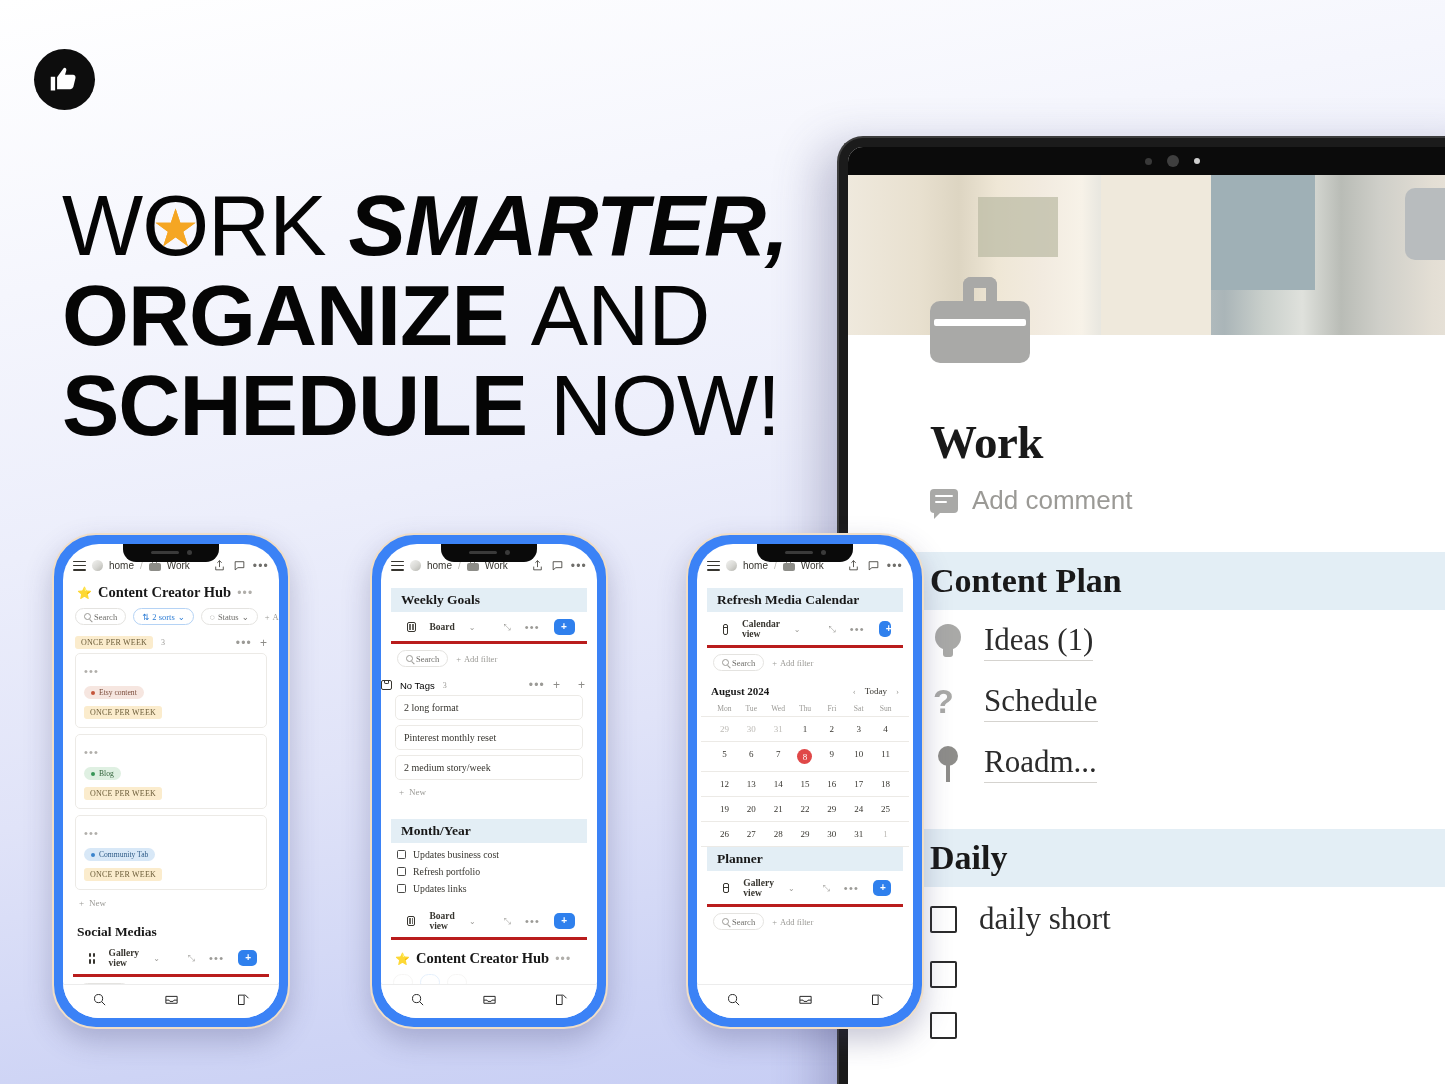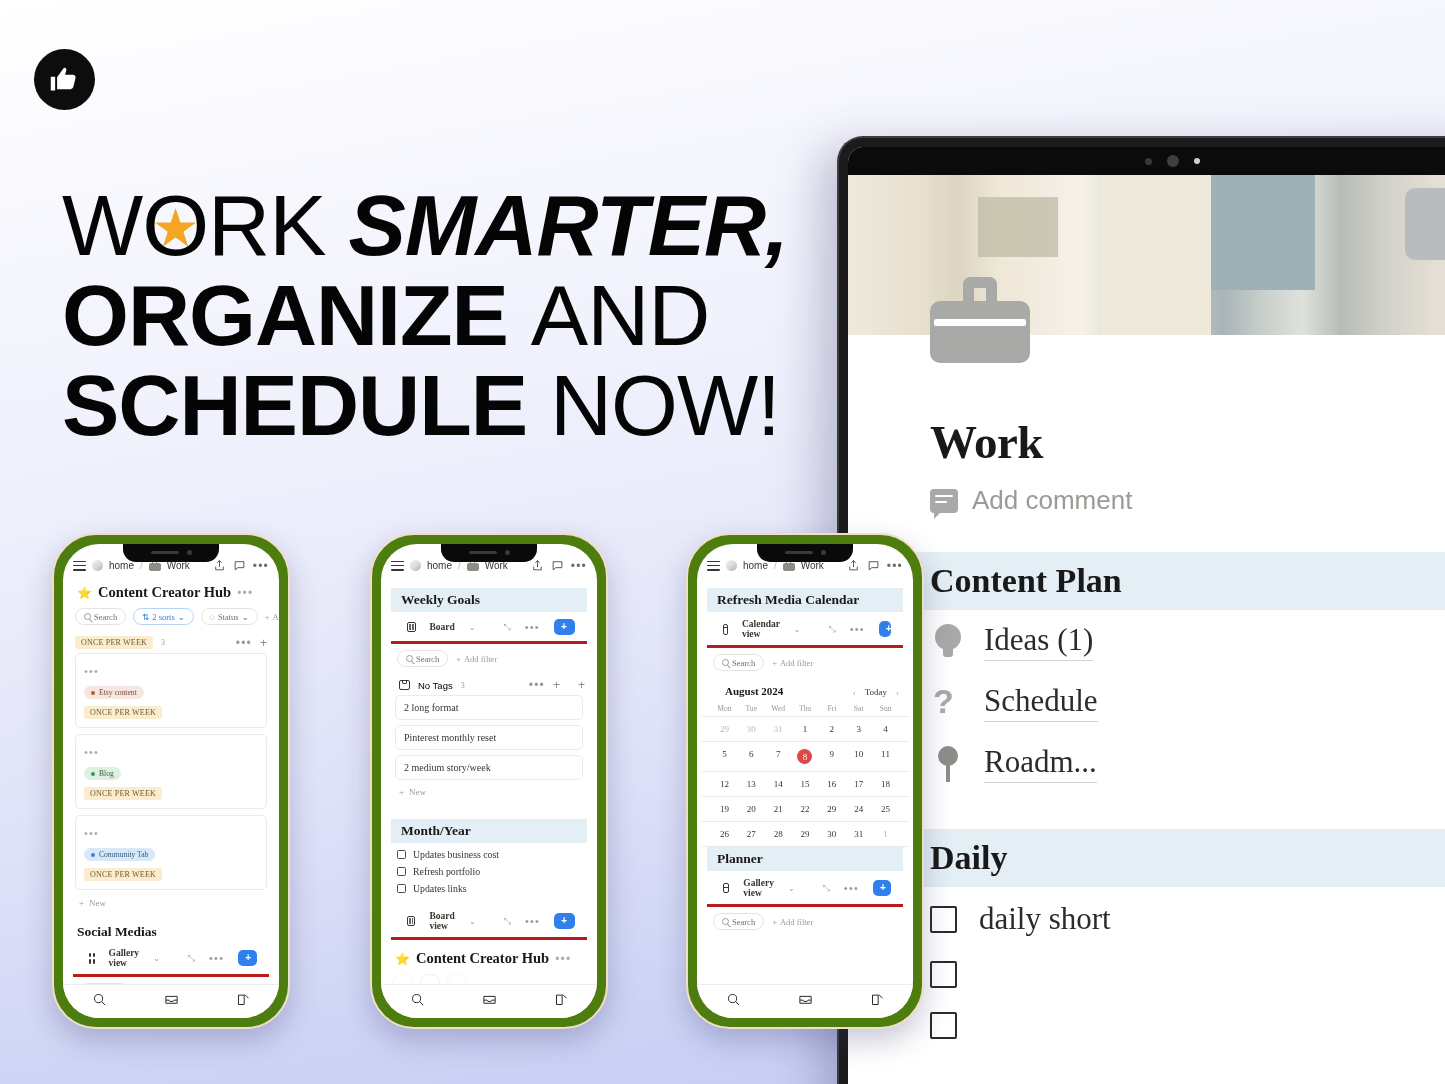--- a/index.html
+++ b/index.html
@@ -36,21 +36,21 @@
   .star-o { position: relative; display: inline-block; }
   .star-o .starglyph {
     position: absolute; left: 50%; top: 52%; transform: translate(-50%,-50%);
     font-size: 52px; line-height: 1; color: #f5a623; text-shadow: 0 0 0 #f5a623;
   }
 
   
   .phone {
     position: absolute;
     border-radius: 44px;
-    background: #4d7c0f;
+    background: #3b82f6;
     box-shadow: 0 12px 28px rgba(60,60,110,.28);
     padding: 9px;
     border: 2.5px solid #f0dec7;
   }
   .phone .screen {
     width: 100%; height: 100%;
     background: #fff;
     border-radius: 36px;
     overflow: hidden;
     position: relative;
@@ -155,21 +155,21 @@
   .todo { display:flex; align-items:center; gap:7px; padding: 3px 16px; font-family:"Liberation Serif",serif;
           font-size:9.8px; color:#37352f;}
   .cbx { width:9px; height:9px; border:1.2px solid #4a4a48; border-radius:1.5px; flex:none;}
 
   
   .bottomnav { position:absolute; left:0; right:0; bottom:0; height:34px; background:#fff;
                border-top:1px solid #ececec; display:flex; align-items:center; justify-content:space-around; }
   .bottomnav svg { width:15px; height:15px; stroke:#2b2b2b; fill:none; stroke-width:1.6;}
 
   
-  .calhdr { display:flex; align-items:flex-end; padding: 8px 14px 2px 28px; }
+  .calhdr { display:flex; align-items:center; padding: 8px 14px 2px 14px; }
   .calhdr .mtitle { font-family:"Liberation Serif",serif; font-weight:700; font-size:11px; color:#181818;}
   .calhdr .spacer{flex:1;}
   .calhdr .nav { display:flex; align-items:center; gap:9px; font-family:"Liberation Serif",serif;
                  font-size:9px; color:#37352f;}
   .calhdr .nav .ar { color:#9b9a96; font-size:9px;}
   .caldow { display:grid; grid-template-columns:repeat(7,1fr); padding: 5px 10px 3px 10px;
             border-bottom:1px solid #eceae6; margin:0 4px;}
   .caldow div { text-align:center; font-family:"Liberation Serif",serif; font-size:7.6px; color:#9b9a96;}
   .calweek { display:grid; grid-template-columns:repeat(7,1fr); padding: 7px 10px; border-bottom:1px solid #eceae6;
              margin:0 4px;}
@@ -523,21 +523,21 @@
       <span class="chip">
           <span class="mg"></span>
           <span>Search</span>
         </span>
       <span class="plainchip">
           <span>+</span>
           <span>Add filter</span>
         </span>
     </div>
 
-    <div class="group-hdr" style="padding-left:18px">
+    <div class="group-hdr" style="padding-left:0">
       <span class="tagbox"></span>
       <span class="vname" style="font-weight:400;font-size:9.5px">No Tags</span>
       <span class="cnt">3</span>
       <span class="ghspacer"></span>
       <span class="dots3" style="color:#9b9a96">•••</span>
       <span class="plus">+</span>
       <span class="plus" style="margin-left:10px">+</span>
     </div>
 
     <div class="tcard"><span>2 long format</span></div>

